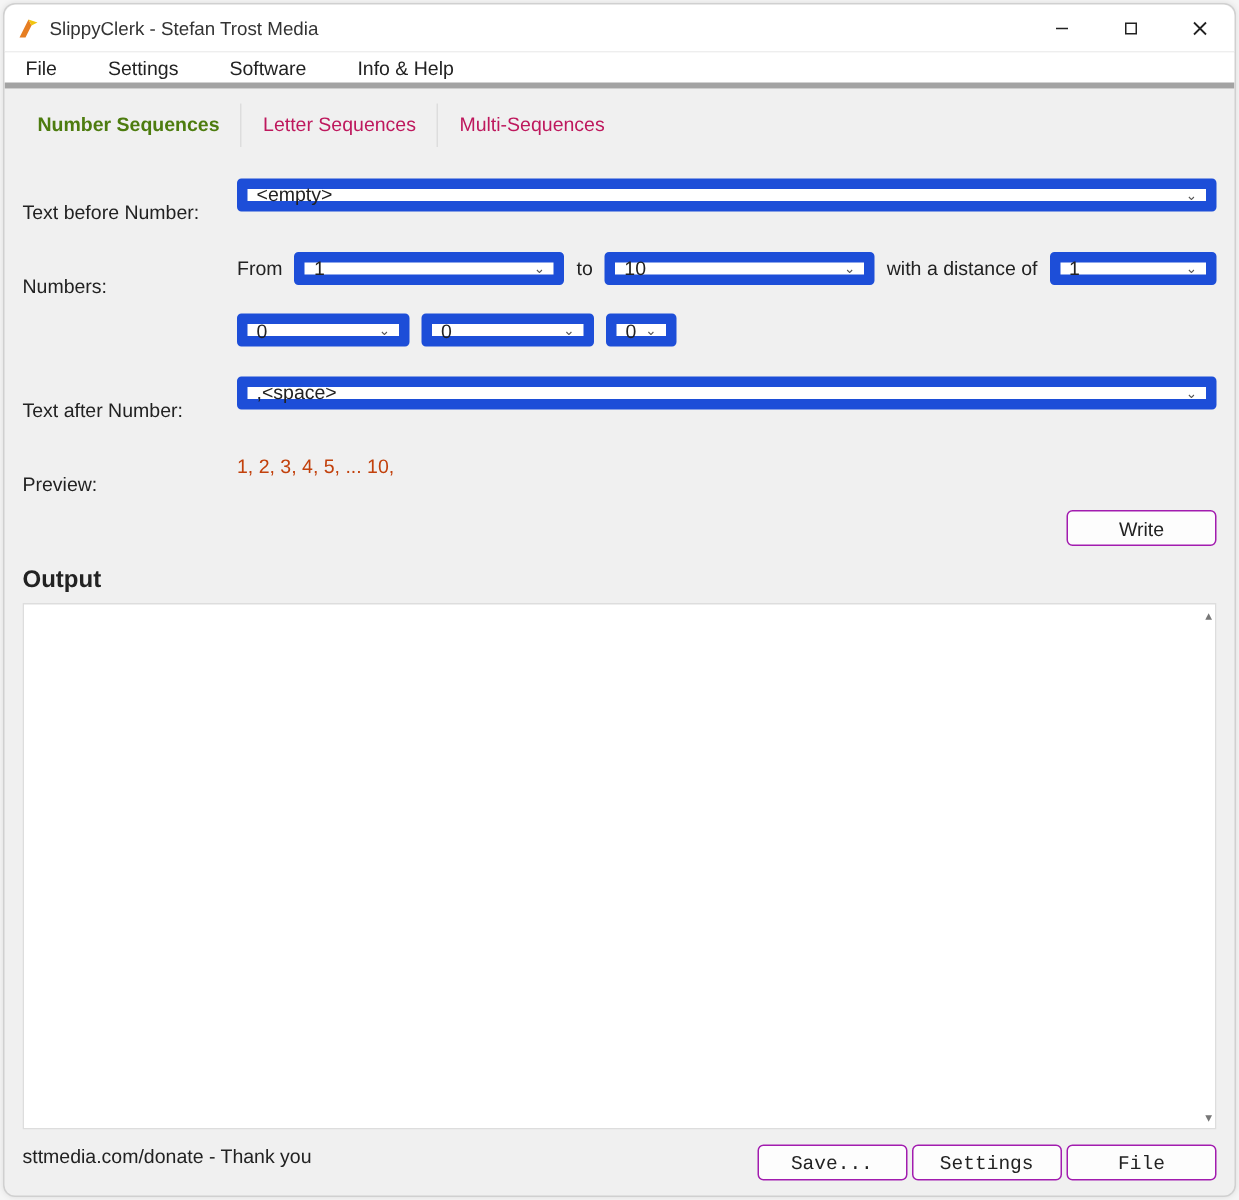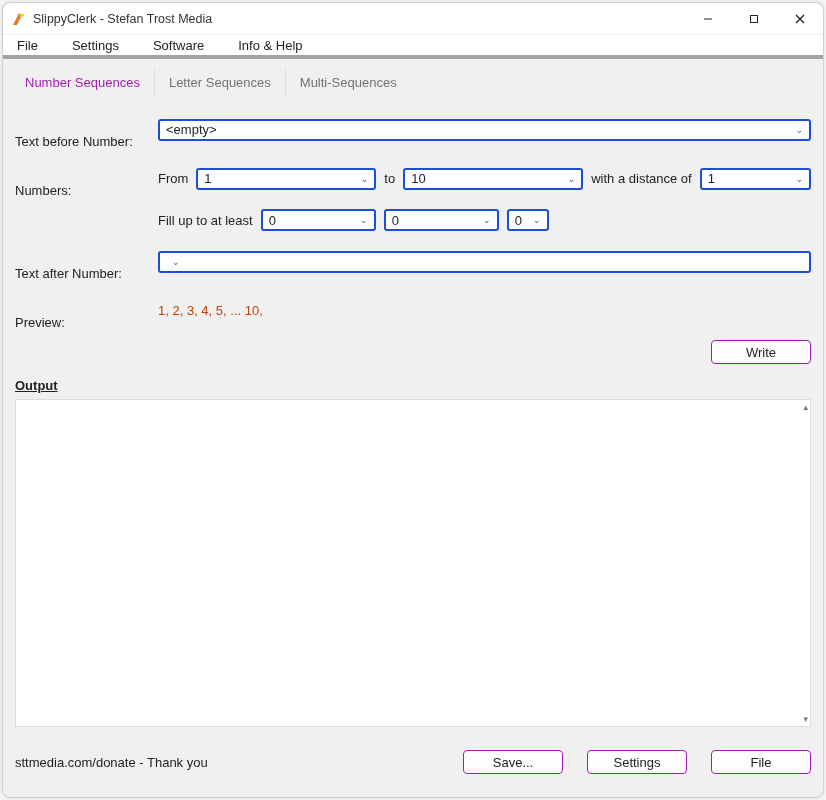--- a/index.html
+++ b/index.html
@@ -56,43 +56,43 @@
   .menuitem { padding:2px 10px; }
   
   .tabbar {
     display:flex; align-items:flex-end;
     padding:10px 8px 0 8px;
     gap:0;
   }
   .tab {
     padding:6px 14px 8px 14px;
     font-size:13px;
-    color:#737373;
+    color:#be185d;
     border-right:1px solid #ddd;
     cursor:default;
   }
-  .tab.active { font-weight:400; color:#a21caf; }
+  .tab.active { font-weight:700; color:#4d7c0f; }
   .tab:last-child { border-right:none; }
   
   .form {
     padding:12px 12px 6px 12px;
   }
   .row {
     display:flex; align-items:center;
     margin-bottom:10px;
     gap:8px;
     min-height:24px;
   }
   .lbl {
     width:135px; flex:0 0 135px;
     font-size:13px; color:#222;margin-top:24px;
   }
   .combo, .combo-sm {
     height:22px;
-    border:2px solid #1d4ed8;
+    border:7px solid #1d4ed8;
     border-radius:3px;
     background:#fff;
     display:flex; align-items:center;
     padding:0 6px;
     font-size:13px;
     position:relative;
   }
   .combo { flex:1; }
   .combo .val, .combo-sm .val { flex:1; }
   .combo .chev, .combo-sm .chev {
@@ -106,45 +106,44 @@
     border:1px solid #a21caf;
     border-radius:4px;
     background:#fdfdfd;
     font-size:13px;
     display:flex; align-items:center; justify-content:center;
     padding:0 18px;
   }
   .right { margin-left:auto; }
   
   .output-label {
-    font-weight:600; font-size:13px;
+    font-weight:600; font-size:16px;
     padding:4px 12px 6px 12px;
-    text-decoration:underline;
   }
   .output-area {
     margin:0 12px;
     flex:1;
     border:1px solid #ddd;
     background:#fff;
     position:relative;
   }
   .scroll-up, .scroll-down {
     position:absolute; right:2px;
     font-size:9px; color:#777;
   }
   .scroll-up { top:2px; }
   .scroll-down { bottom:2px; }
   
   .bottombar {
-    display:flex; align-items:center;
-    padding:23px 12px;
+    display:flex; 
+    padding:10px 12px;
     gap:10px;
   }
   .status { font-size:13px; color:#222; }
-  .bottom-buttons { margin-left:auto; display:flex; gap:24px; }
+  .bottom-buttons { margin-left:auto; display:flex; gap:3px;font-family:Liberation Mono, monospace; }
 </style>
 </head>
 <body>
 
 <div class="window">
 
   <div class="titlebar">
     <span class="icon">
       <svg width="14" height="14" viewBox="0 0 14 14">
         <path d="M1 13 L7 1 L9 5 L5 13 Z" fill="#e67e22"></path>
@@ -208,38 +207,38 @@
       </div>
       <span class="inline-label">with a distance of</span>
       <div class="combo" style="flex:1">
         <span class="val">1</span>
         <span class="chev">⌄</span>
       </div>
     </div>
 
     <div class="row">
       <span class="lbl"></span>
-      <span class="inline-label">Fill up to at least</span>
       <div class="combo" style="flex:0 0 115px">
         <span class="val">0</span>
         <span class="chev">⌄</span>
       </div>
       <div class="combo" style="flex:0 0 115px">
         <span class="val">0</span>
         <span class="chev">⌄</span>
       </div>
       <div class="combo" style="flex:0 0 42px">
         <span class="val">0</span>
         <span class="chev">⌄</span>
       </div>
     </div>
 
     <div class="row">
       <span class="lbl">Text after Number:</span>
       <div class="combo">
+        <span class="val">,&lt;space&gt;</span>
         <span class="chev">⌄</span>
       </div>
     </div>
 
     <div class="row">
       <span class="lbl">Preview:</span>
       <span class="preview-text">1, 2, 3, 4, 5, ... 10,</span>
     </div>
 
     <div class="row" style="margin-bottom:4px;">

